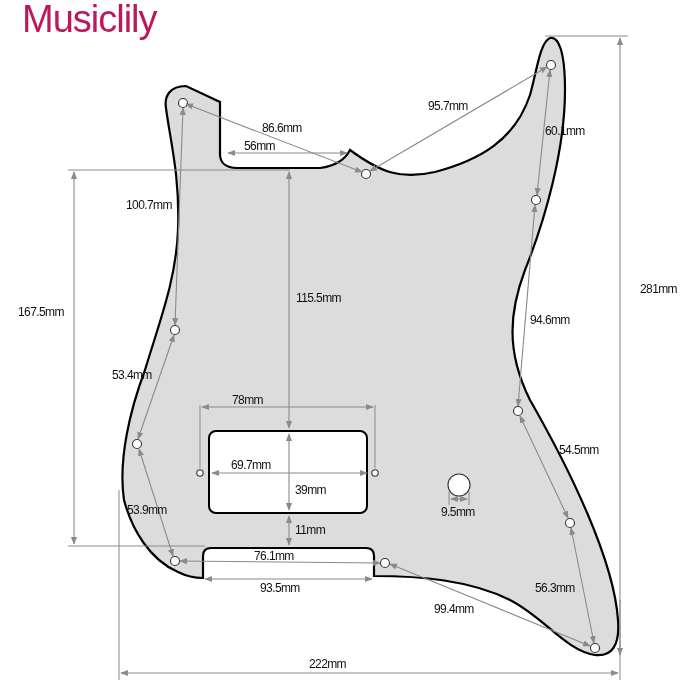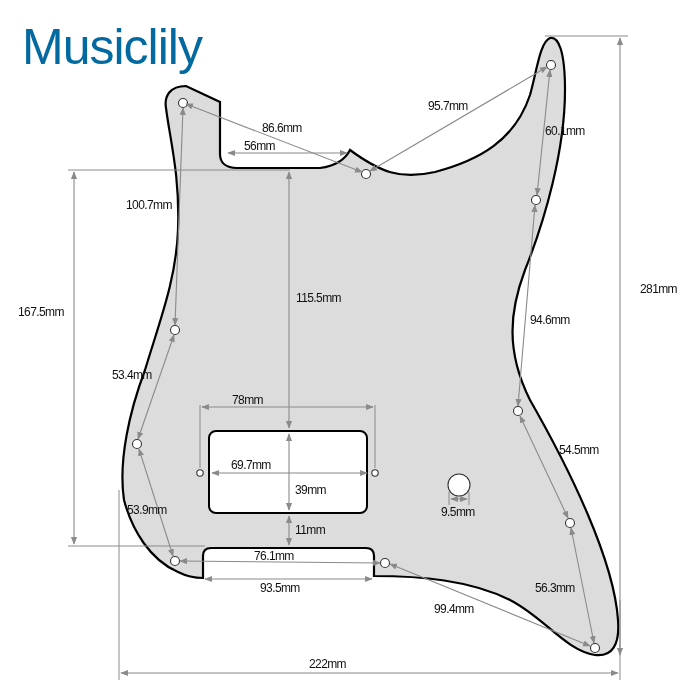--- a/index.html
+++ b/index.html
@@ -1,17 +1,17 @@
 <!DOCTYPE html>
 <html><head>
 <meta charset="utf-8">
 <style>
   html, body { margin:0; padding:0; background:#ffffff; }
   body { width:700px; height:700px; position:relative; overflow:hidden; font-family:"Liberation Sans", sans-serif; }
-  #brand { position:absolute; left:22px; top:22px; font-size:50px; color:#0369a1; letter-spacing:-1px; line-height:1; font-family:"Liberation Sans", sans-serif; }
+  #brand { position:absolute; left:22px; top:0; font-size:38px; color:#be185d; letter-spacing:-1px; line-height:1; font-family:"Liberation Sans", sans-serif; }
   svg { position:absolute; left:0; top:0; }
   .lbl { font-family:"Liberation Sans", sans-serif; font-size:12px; fill:#111; letter-spacing:-0.6px; }
   .dim { stroke:#8a8a8a; stroke-width:1.1; fill:none; }
   .ext { stroke:#8a8a8a; stroke-width:1; fill:none; }
   .guard { fill:#dcdcdc; stroke:#000; stroke-width:2.2; }
   .cut { fill:#ffffff; stroke:#000; stroke-width:2; }
   .hole { fill:#ffffff; stroke:#333; stroke-width:1.1; }
 </style>
 </head>
 <body>

